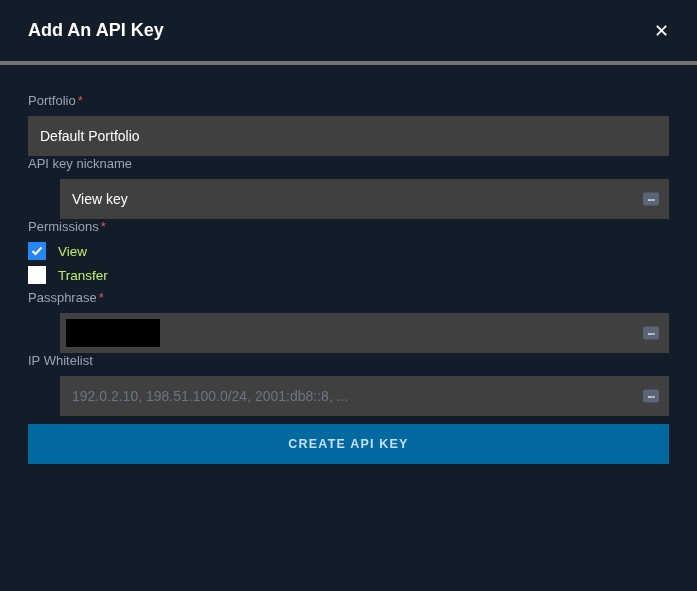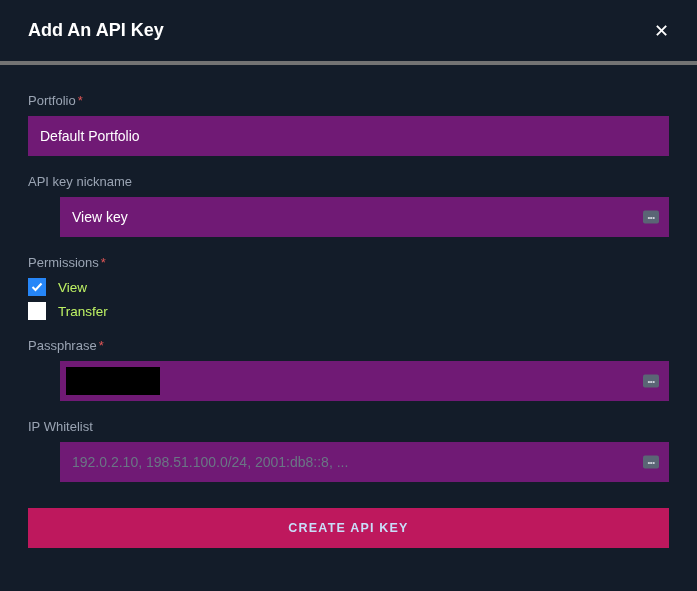--- a/index.html
+++ b/index.html
@@ -34,36 +34,35 @@
       cursor: pointer;
       background: none;
       border: none;
       padding: 0;
     }
     .modal-body {
       padding: 28px;
       padding-top: 28px;
     }
     .form-group {
-      margin-bottom: 18px;
     }
     .form-label {
       display: block;
       font-size: 13px;
       color: #9aa4b3;
       margin-bottom: 8px;
     }
     .required {
       color: #e05656;
       margin-left: 2px;
     }
     .form-input {
       width: 100%;
       height: 40px;
-      background: #701a75;
+      background: #404040;
       border: none;
       color: #ffffff;
       font-size: 14px;
       padding: 0 12px;
       outline: none;
       position: relative;
     }
     .form-input::placeholder {
       color: #6a7685;
     }
@@ -135,21 +134,21 @@
     }
     .redacted-block {
       width: 94px;
       height: 28px;
       background: #000000;
       margin-left: -6px;
     }
     .create-btn {
       width: 100%;
       height: 40px;
-      background: #be185d;
+      background: #0369a1;
       border: none;
       color: #c9def9;
       font-size: 12.5px;
       font-weight: 700;
       letter-spacing: 1.2px;
       cursor: pointer;
       margin-top: 8px;
     }
   </style>
 </head>

